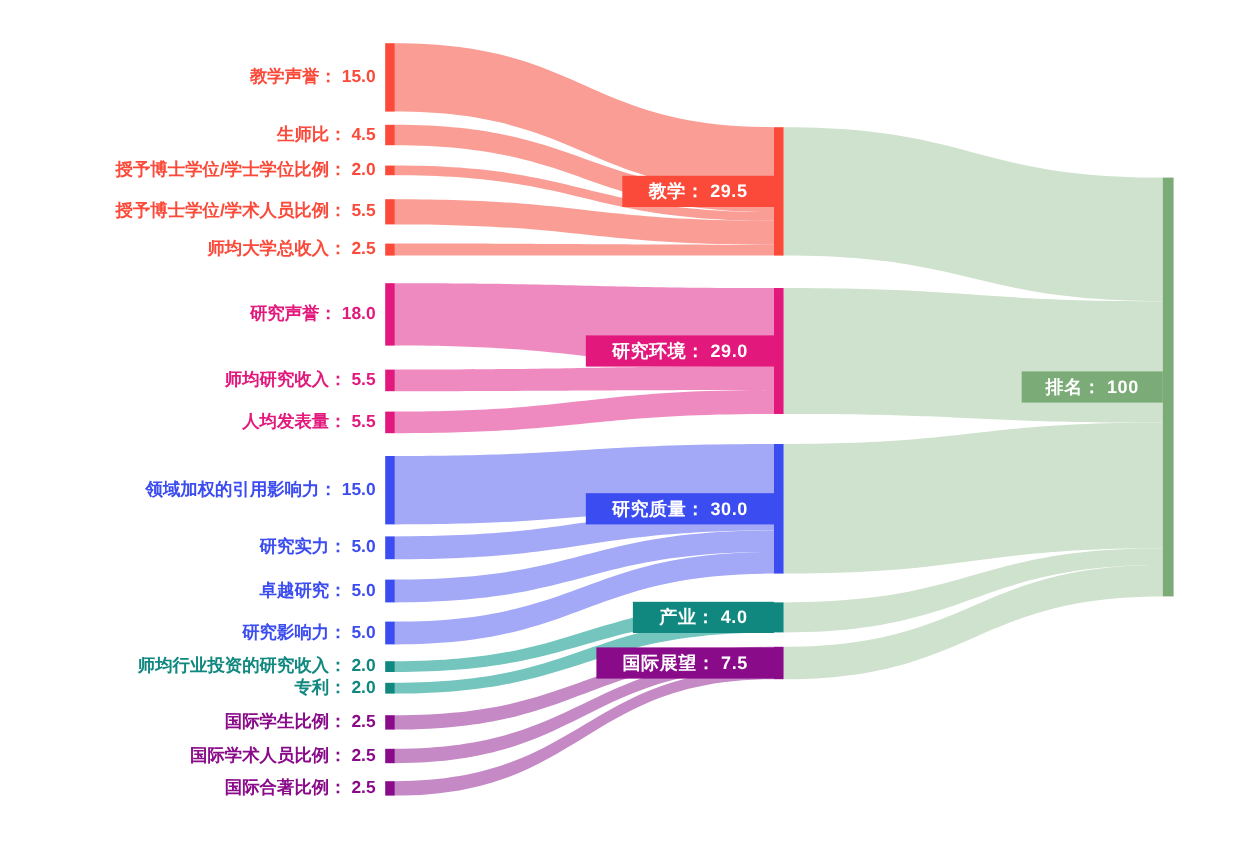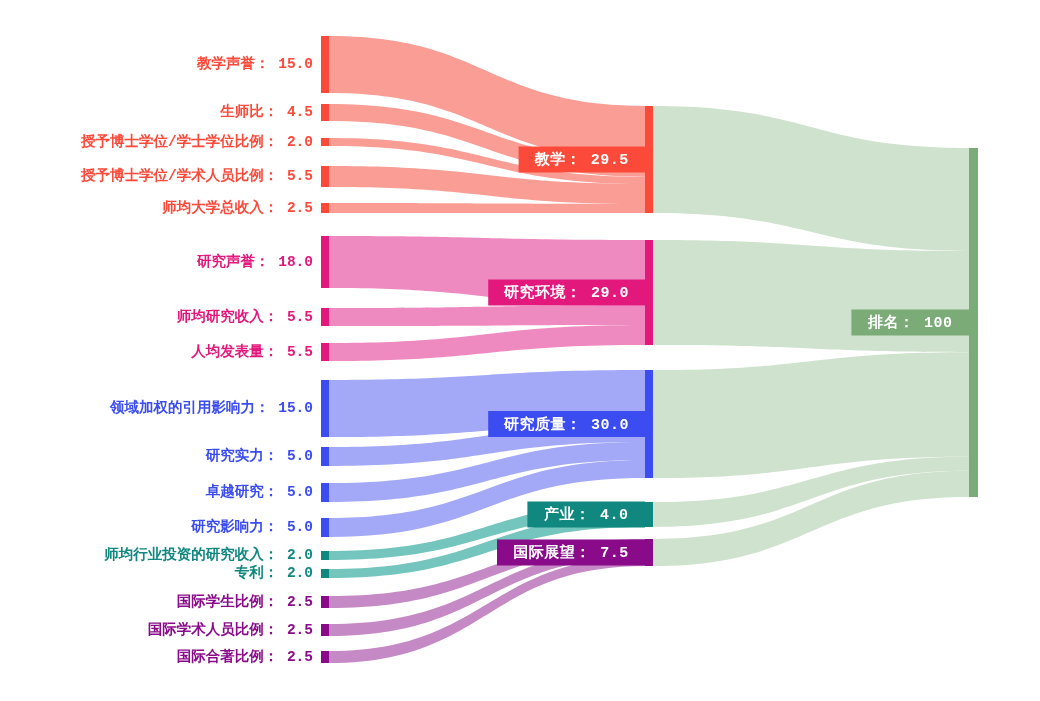--- a/index.html
+++ b/index.html
@@ -2,21 +2,21 @@
 <html><head>
 <meta charset="utf-8">
 <style>
   html,body{margin:0;padding:0;}
   body{
     width:1040px;height:701px;
     background:#ffffff;
     font-family:"Liberation Sans","DejaVu Sans",sans-serif;
     overflow:hidden;
   }
-  #sankey-root{position:relative;width:1040px;height:701px;font-family:Liberation Mono, monospace;}
+  #sankey-root{position:relative;width:1040px;height:701px;}
   svg{display:block;}
   .node-label-left{
     font-size:14.5px;font-weight:bold;
     text-anchor:end;dominant-baseline:middle;
   }
   .node-label-inner{
     font-size:15px;font-weight:bold;fill:#ffffff;
     text-anchor:middle;dominant-baseline:middle;
     letter-spacing:0.5px;
   }

